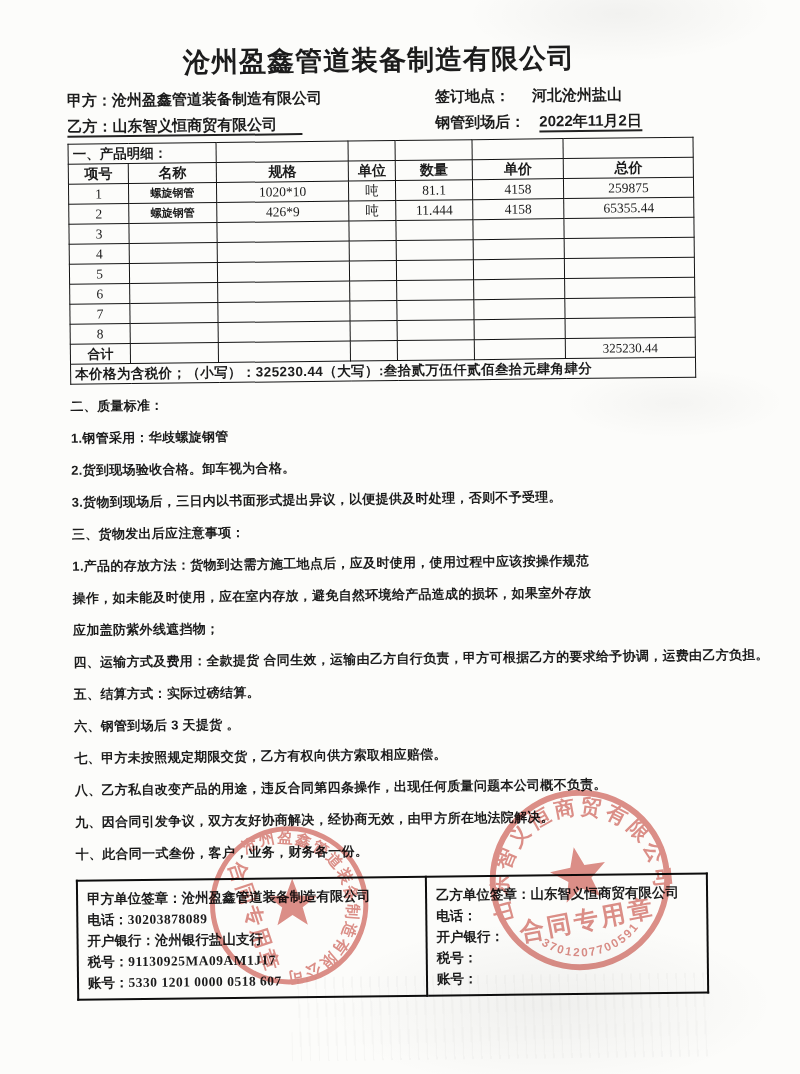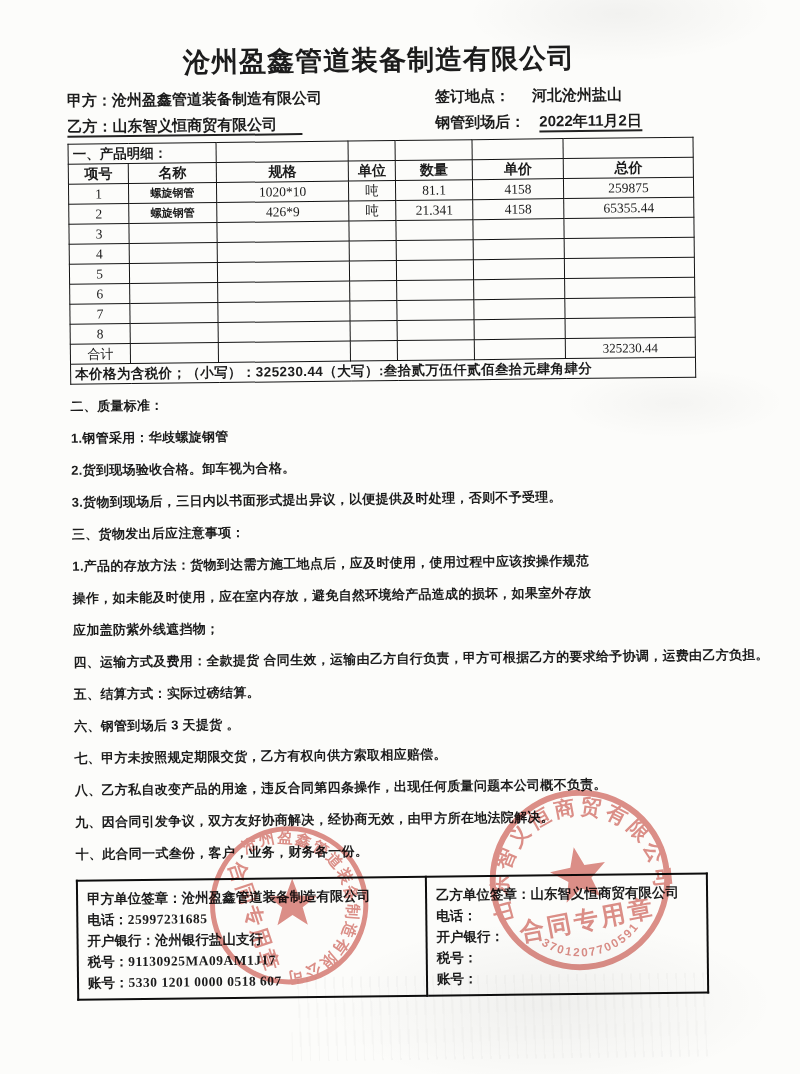--- a/index.html
+++ b/index.html
@@ -34,21 +34,21 @@
     border-collapse:collapse;width:625px;table-layout:fixed;margin-top:2px;
   }
   table.products td,table.products th{
     border:1.6px solid #141414;height:19px;padding:0 3px;
     font-size:13px;text-align:center;overflow:hidden;white-space:nowrap;
   }
   table.products th{font-size:14px;font-weight:bold;}
   table.products .section-cell{text-align:left;font-weight:bold;font-size:13.5px;padding-left:4px;}
   table.products tbody td{font-family:"Liberation Serif",serif;font-size:13.5px;}
   table.products tbody td:nth-child(2){font-family:"Liberation Sans",sans-serif;font-weight:bold;font-size:11px;}
-  .total-label{font-weight:normal;font-size:14px;}
+  .total-label{font-weight:bold;font-size:14px;}
   .total-value{font-family:"Liberation Serif",serif;font-size:13.5px;}
   .tax-cell{text-align:left !important;font-weight:bold;font-size:13.5px !important;letter-spacing:0.4px;padding-left:4px !important;}
   .clauses{margin-top:15px;}
   .clauses p{
     margin:0 0 18px 0;line-height:14px;font-size:13px;font-weight:bold;
     white-space:nowrap;letter-spacing:0.3px;
   }
   table.sig{
     border-collapse:collapse;width:632px;margin-top:10px;position:relative;z-index:2;
   }
@@ -132,21 +132,21 @@
             <td>吨</td>
             <td>81.1</td>
             <td>4158</td>
             <td>259875</td>
           </tr>
           <tr>
             <td>2</td>
             <td>螺旋钢管</td>
             <td>426*9</td>
             <td>吨</td>
-            <td>21.341</td>
+            <td>11.444</td>
             <td>4158</td>
             <td>65355.44</td>
           </tr>
           <tr>
             <td>3</td>
             <td></td>
             <td></td>
             <td></td>
             <td></td>
             <td></td>
@@ -230,21 +230,21 @@
         <p>八、乙方私自改变产品的用途，违反合同第四条操作，出现任何质量问题本公司概不负责。</p>
         <p>九、因合同引发争议，双方友好协商解决，经协商无效，由甲方所在地法院解决。</p>
         <p>十、此合同一式叁份，客户，业务，财务各一份。</p>
       </div>
 
     <table class="sig">
       <tbody>
           <tr>
         <td class="a">
           <div class="sig-line"><span>甲方单位签章：</span><span>沧州盈鑫管道装备制造有限公司</span></div>
-          <div class="sig-line"><span>电话：</span><span class="num">25997231685</span></div>
+          <div class="sig-line"><span>电话：</span><span class="num">30203878089</span></div>
           <div class="sig-line"><span>开户银行：</span><span>沧州银行盐山支行</span></div>
           <div class="sig-line"><span>税号：</span><span class="num">91130925MA09AM1J17</span></div>
           <div class="sig-line"><span>账号：</span><span class="num">5330 1201 0000 0518 607</span></div>
         </td>
         <td>
           <div class="sig-line"><span>乙方单位签章：</span><span>山东智义恒商贸有限公司</span></div>
           <div class="sig-line"><span>电话：</span><span class="num"></span></div>
           <div class="sig-line"><span>开户银行：</span><span></span></div>
           <div class="sig-line"><span>税号：</span><span class="num"></span></div>
           <div class="sig-line"><span>账号：</span><span class="num"></span></div>

